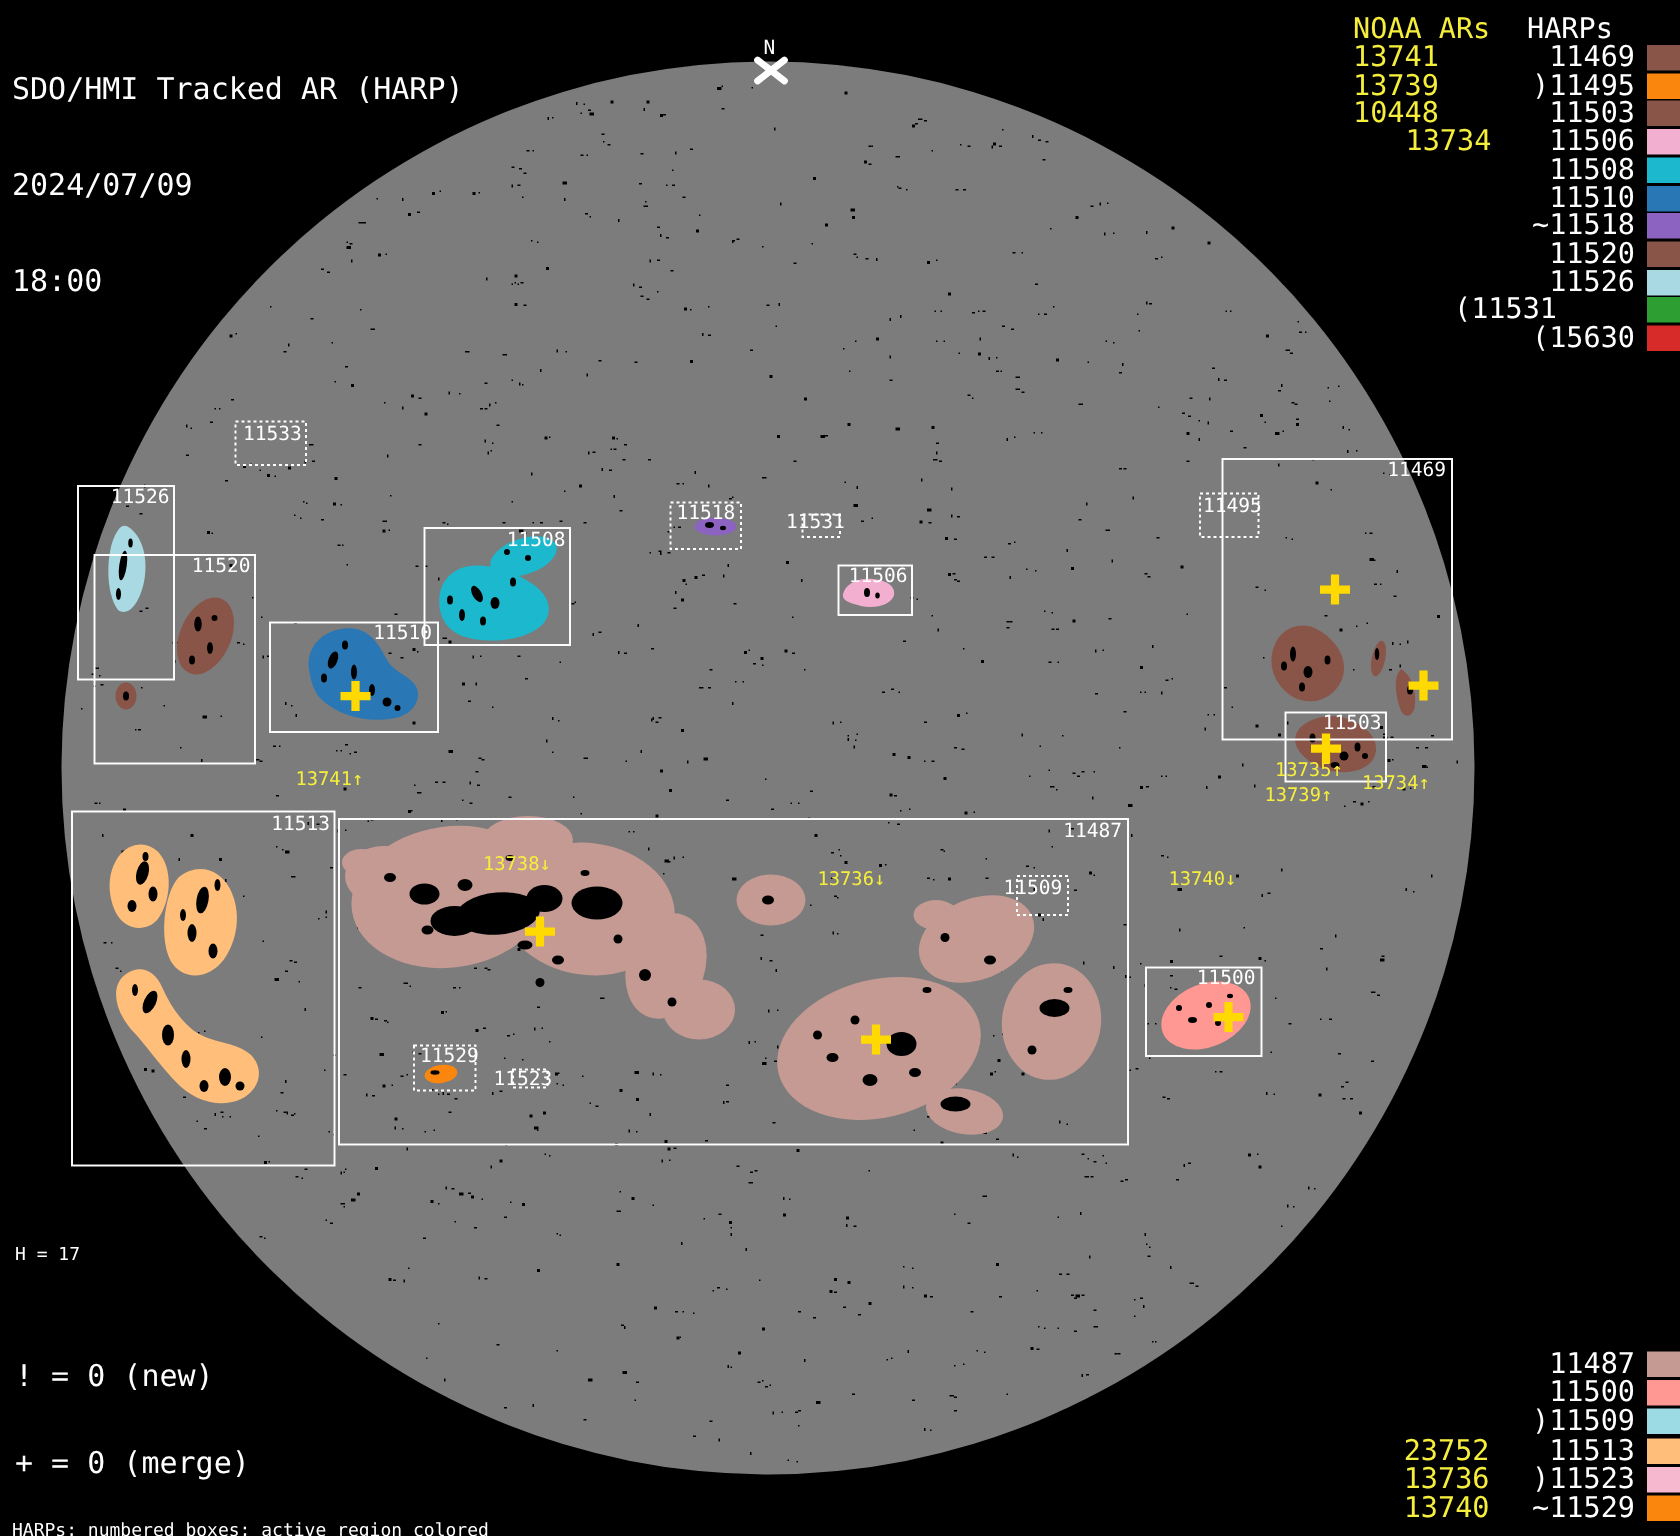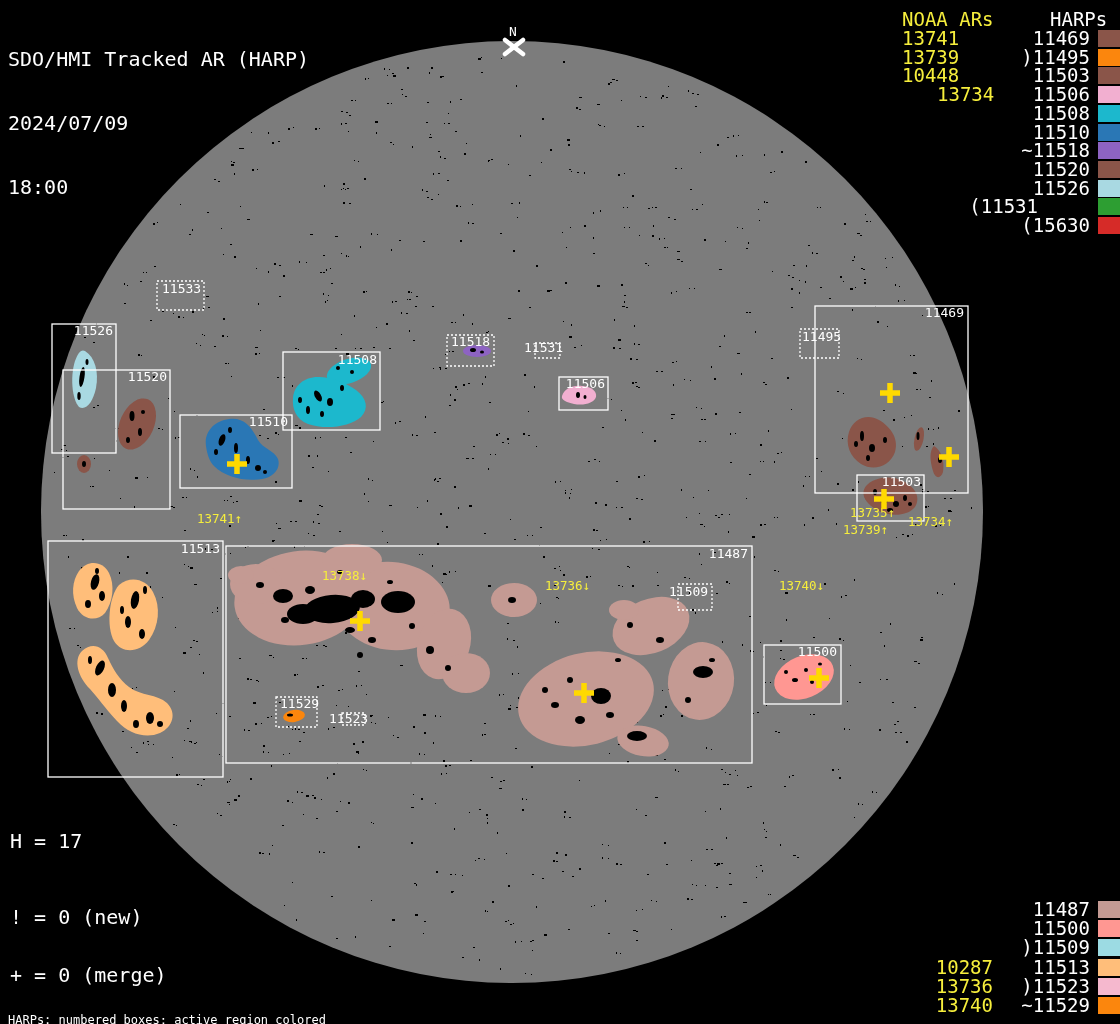--- a/index.html
+++ b/index.html
@@ -5,21 +5,21 @@
   html,body{margin:0;padding:0;background:#000;}
   #root{position:relative;width:1120px;height:1024px;background:#000;overflow:hidden;
         font-family:"DejaVu Sans Mono","Liberation Mono",monospace;}
   #scene{position:absolute;left:0;top:0;}
   .abs{position:absolute;}
   .white{color:#fff;}
   .yellow{color:#f6ee3c;}
   #title-block{left:8px;top:6px;font-size:20px;line-height:21.4px;color:#fff;white-space:pre;}
   .hdr{font-size:19px;line-height:19px;}
   .legend-row{font-size:19px;line-height:19px;white-space:pre;}
-  #stats-h{left:10px;top:829px;font-size:20px;color:#fff;white-space:pre;}
+  #stats-h{left:10px;top:829px;font-size:12px;color:#fff;white-space:pre;}
   #stats-lines{left:10px;top:869px;font-size:20px;line-height:19.4px;color:#fff;white-space:pre;}
   #footer{left:8px;top:990px;font-size:12px;line-height:12.2px;color:#fff;white-space:pre;}
   .swatch{position:absolute;width:22px;height:17px;}
 </style>
 </head>
 <body>
 <div id="root">
 
 <svg id="scene" width="1120" height="1024" viewBox="0 0 1120 1024">
 
@@ -1527,21 +1527,21 @@
   </g>
 </svg>
 
 <div id="title-block" class="abs">
   <div>SDO/HMI Tracked AR (HARP)</div>
   <div>2024/07/09</div>
   <div>18:00</div>
 </div>
 
 <div class="abs hdr yellow" style="left:902px;top:10px;">NOAA ARs</div>
-<div class="abs hdr white" style="left:1018px;top:10px;margin-left:32px;">HARPs</div>
+<div class="abs hdr white" style="left:1018px;top:10px;">HARPs</div>
 <div id="legend-top-rows" class="abs" style="left:0;top:0;">
       <div class="abs legend-row yellow" style="left: 902px; top: 29px;">13741</div>
       <div class="abs legend-row yellow" style="left: 902px; top: 47.7px;">13739</div>
       <div class="abs legend-row yellow" style="left: 902px; top: 66.4px;">10448</div>
       <div class="abs legend-row yellow" style="left: 894px; top: 85.1px; margin-left: 43px;">13734</div>
       <div class="abs legend-row white" style="left: 998px; top: 29px; width: 92px; text-align: right;">11469</div>
       <div class="swatch" style="left: 1098px; top: 30px; background: rgb(138, 85, 73);"></div>
       <div class="abs legend-row white" style="left: 998px; top: 47.7px; width: 92px; text-align: right;">)11495</div>
       <div class="swatch" style="left: 1098px; top: 48.7px; background: rgb(251, 134, 13);"></div>
       <div class="abs legend-row white" style="left: 998px; top: 66.4px; width: 92px; text-align: right;">11503</div>
@@ -1564,21 +1564,21 @@
       <div class="swatch" style="left: 1098px; top: 217px; background: rgb(214, 43, 40);"></div>
     </div>
 
 <div id="legend-bottom-rows" class="abs" style="left:0;top:0;">
       <div class="abs legend-row white" style="left: 998px; top: 900px; width: 92px; text-align: right;">11487</div>
       <div class="swatch" style="left: 1098px; top: 901px; background: rgb(196, 154, 147);"></div>
       <div class="abs legend-row white" style="left: 998px; top: 919.2px; width: 92px; text-align: right;">11500</div>
       <div class="swatch" style="left: 1098px; top: 920.2px; background: rgb(255, 151, 146);"></div>
       <div class="abs legend-row white" style="left: 998px; top: 938.4px; width: 92px; text-align: right;">)11509</div>
       <div class="swatch" style="left: 1098px; top: 939.4px; background: rgb(156, 219, 227);"></div>
-      <div class="abs legend-row yellow" style="left: 898px; top: 957.6px; width: 95px; text-align: right;">10287</div>
+      <div class="abs legend-row yellow" style="left: 898px; top: 957.6px; width: 95px; text-align: right;">23752</div>
       <div class="abs legend-row white" style="left: 998px; top: 957.6px; width: 92px; text-align: right;">11513</div>
       <div class="swatch" style="left: 1098px; top: 958.6px; background: rgb(255, 190, 122);"></div>
       <div class="abs legend-row yellow" style="left: 898px; top: 976.8px; width: 95px; text-align: right;">13736</div>
       <div class="abs legend-row white" style="left: 998px; top: 976.8px; width: 92px; text-align: right;">)11523</div>
       <div class="swatch" style="left: 1098px; top: 977.8px; background: rgb(245, 184, 206);"></div>
       <div class="abs legend-row yellow" style="left: 898px; top: 996px; width: 95px; text-align: right;">13740</div>
       <div class="abs legend-row white" style="left: 998px; top: 996px; width: 92px; text-align: right;">~11529</div>
       <div class="swatch" style="left: 1098px; top: 997px; background: rgb(251, 134, 13);"></div>
     </div>
 

